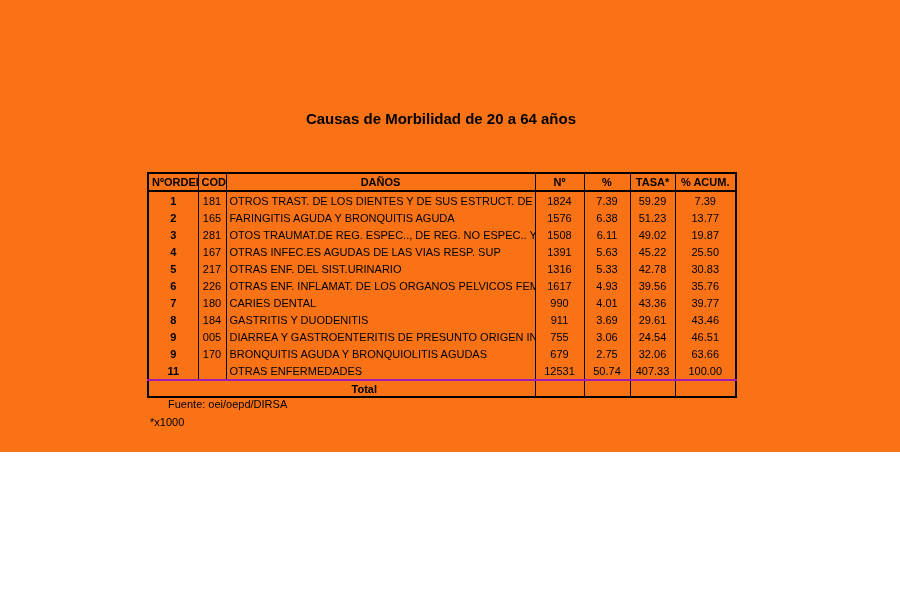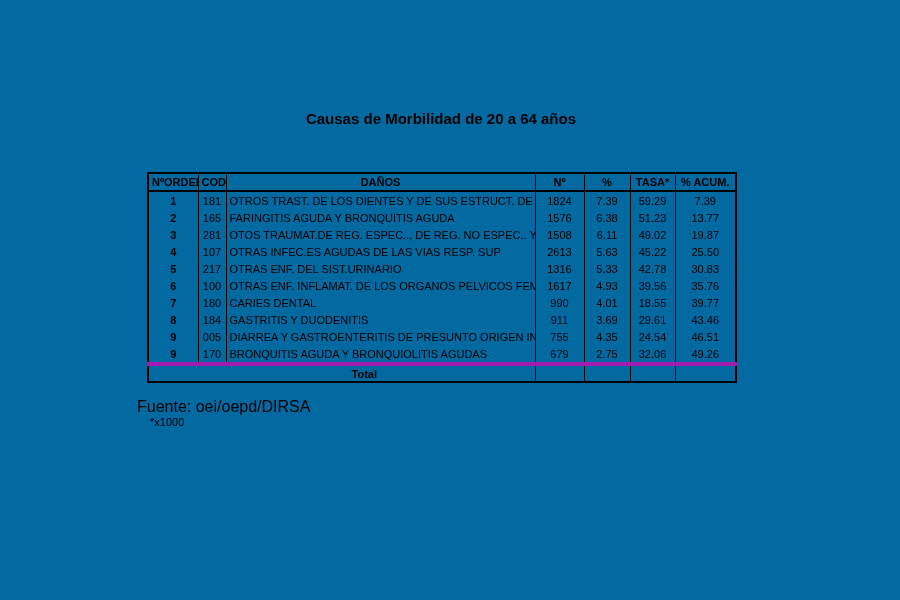--- a/index.html
+++ b/index.html
@@ -1,17 +1,17 @@
 <!DOCTYPE html>
 <html><head>
 <meta charset="utf-8">
 <style>
   html,body{margin:0;padding:0;background:#ffffff;}
   .page{
-    position:relative;width:900px;height:600px;background:#0369a1;
+    position:relative;width:900px;height:452px;background:#f97316;
     font-family:"Liberation Sans",sans-serif;color:#000;overflow:hidden;
   }
   .title-block{
     position:absolute;left:147px;top:108px;width:588px;
     text-align:center;font-weight:bold;font-size:15px;line-height:22px;
   }
   table.morbidity-table{
     position:absolute;left:147px;top:172px;width:588px;
     border-collapse:collapse;table-layout:fixed;
     font-size:11px;border:2px solid #000;
@@ -20,23 +20,23 @@
     border-left:1px solid #000;border-right:1px solid #000;
     padding:0 3px;overflow:hidden;white-space:nowrap;
   }
   .morbidity-table thead th{
     border-bottom:2px solid #000;height:16px;
     font-weight:bold;text-align:center;
   }
   .morbidity-table tbody td{height:17px;text-align:center;}
   .morbidity-table tbody td.col-danos{text-align:left;}
   .morbidity-table tbody td.col-orden{font-weight:bold;}
-  .morbidity-table tfoot td{border-top:4px solid #a21caf;height:15px;text-align:center;padding-left:48px;}
+  .morbidity-table tfoot td{border-top:2px solid #a21caf;height:15px;text-align:center;padding-left:48px;}
   .morbidity-table tfoot td.total-label{font-weight:bold;}
-  .source-note{position:absolute;left:137px;top:398px;font-size:16px;}
+  .source-note{position:absolute;left:168px;top:398px;font-size:11px;}
   .unit-note{position:absolute;left:150px;top:416px;font-size:11px;}
 </style>
 </head>
 <body>
 
 <div class="page">
 
   <div class="title-block">
     <div>Causas de Morbilidad de 20 a 64 años</div>
   </div>
@@ -85,80 +85,89 @@
           <td class="col-orden">3</td>
           <td class="col-cod">281</td>
           <td class="col-danos">OTOS TRAUMAT.DE REG. ESPEC.., DE REG. NO ESPEC.. Y DE</td>
           <td class="col-n">1508</td>
           <td class="col-pct">6.11</td>
           <td class="col-tasa">49.02</td>
           <td class="col-pct-acum">19.87</td>
         </tr>
         <tr>
           <td class="col-orden">4</td>
-          <td class="col-cod">107</td>
+          <td class="col-cod">167</td>
           <td class="col-danos">OTRAS INFEC.ES AGUDAS DE LAS VIAS RESP. SUP</td>
-          <td class="col-n">2613</td>
+          <td class="col-n">1391</td>
           <td class="col-pct">5.63</td>
           <td class="col-tasa">45.22</td>
           <td class="col-pct-acum">25.50</td>
         </tr>
         <tr>
           <td class="col-orden">5</td>
           <td class="col-cod">217</td>
           <td class="col-danos">OTRAS ENF. DEL SIST.URINARIO</td>
           <td class="col-n">1316</td>
           <td class="col-pct">5.33</td>
           <td class="col-tasa">42.78</td>
           <td class="col-pct-acum">30.83</td>
         </tr>
         <tr>
           <td class="col-orden">6</td>
-          <td class="col-cod">100</td>
+          <td class="col-cod">226</td>
           <td class="col-danos">OTRAS ENF. INFLAMAT. DE LOS ORGANOS PELVICOS FEMEN.</td>
           <td class="col-n">1617</td>
           <td class="col-pct">4.93</td>
           <td class="col-tasa">39.56</td>
           <td class="col-pct-acum">35.76</td>
         </tr>
         <tr>
           <td class="col-orden">7</td>
           <td class="col-cod">180</td>
           <td class="col-danos">CARIES DENTAL</td>
           <td class="col-n">990</td>
           <td class="col-pct">4.01</td>
-          <td class="col-tasa">18.55</td>
+          <td class="col-tasa">43.36</td>
           <td class="col-pct-acum">39.77</td>
         </tr>
         <tr>
           <td class="col-orden">8</td>
           <td class="col-cod">184</td>
           <td class="col-danos">GASTRITIS Y DUODENITIS</td>
           <td class="col-n">911</td>
           <td class="col-pct">3.69</td>
           <td class="col-tasa">29.61</td>
           <td class="col-pct-acum">43.46</td>
         </tr>
         <tr>
           <td class="col-orden">9</td>
           <td class="col-cod">005</td>
           <td class="col-danos">DIARREA Y GASTROENTERITIS DE PRESUNTO ORIGEN INFECC.</td>
           <td class="col-n">755</td>
-          <td class="col-pct">4.35</td>
+          <td class="col-pct">3.06</td>
           <td class="col-tasa">24.54</td>
           <td class="col-pct-acum">46.51</td>
         </tr>
         <tr>
           <td class="col-orden">9</td>
           <td class="col-cod">170</td>
           <td class="col-danos">BRONQUITIS AGUDA Y BRONQUIOLITIS AGUDAS</td>
           <td class="col-n">679</td>
           <td class="col-pct">2.75</td>
           <td class="col-tasa">32.06</td>
-          <td class="col-pct-acum">49.26</td>
+          <td class="col-pct-acum">63.66</td>
+        </tr>
+        <tr>
+          <td class="col-orden">11</td>
+          <td class="col-cod"></td>
+          <td class="col-danos">OTRAS ENFERMEDADES</td>
+          <td class="col-n">12531</td>
+          <td class="col-pct">50.74</td>
+          <td class="col-tasa">407.33</td>
+          <td class="col-pct-acum">100.00</td>
         </tr>
       </tbody>
     <tfoot>
       <tr>
         <td class="total-label" colspan="3">Total</td>
         <td>24698</td>
         <td>100.00</td>
         <td>802.82</td>
         <td></td>
       </tr>

